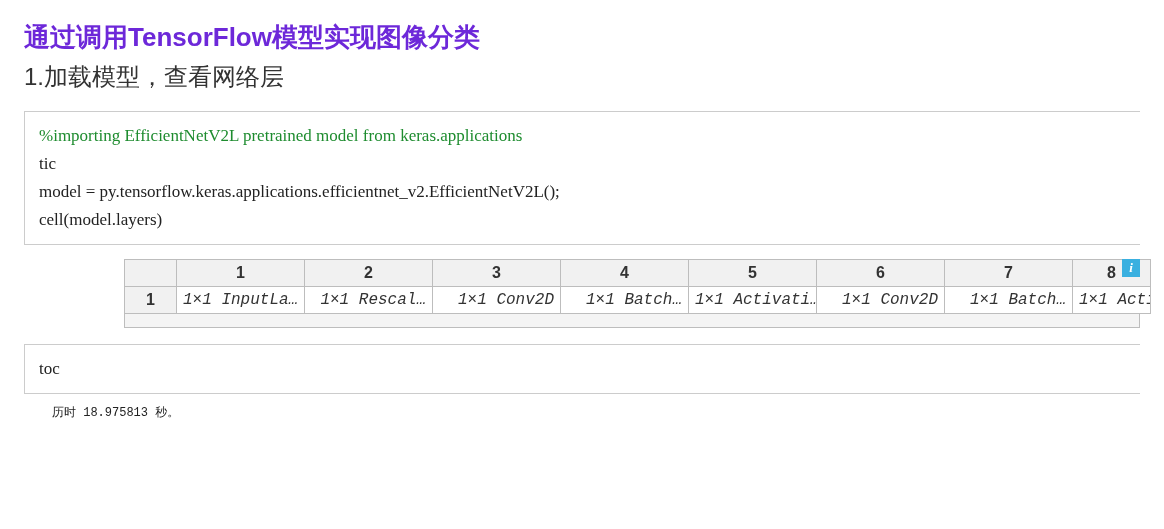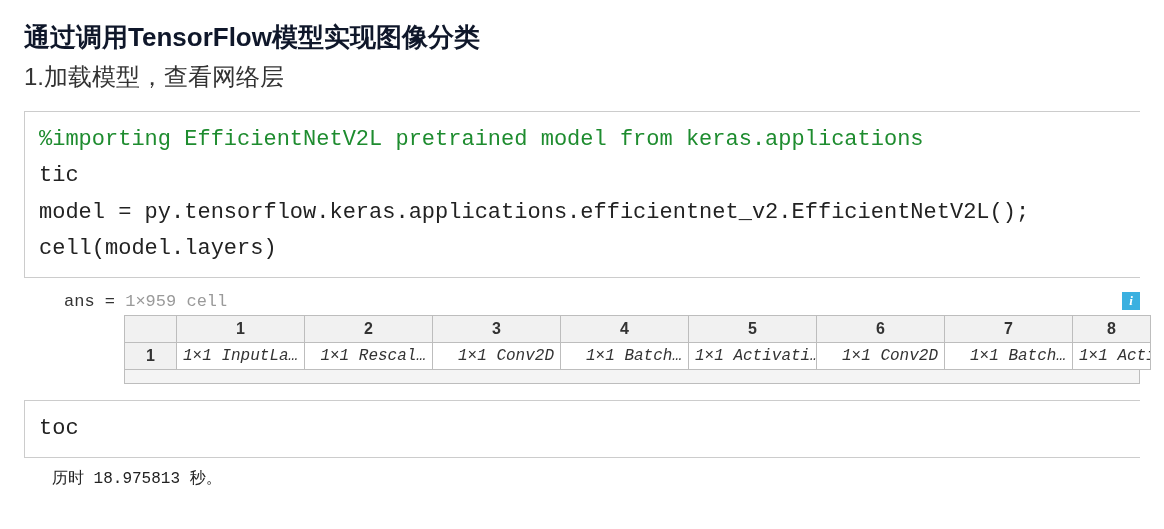--- a/index.html
+++ b/index.html
@@ -8,33 +8,33 @@
     padding: 20px 24px;
     font-family: "Microsoft YaHei", "PingFang SC", Arial, sans-serif;
     background: #fff;
     color: #333;
     width: 1164px;
   }
   h1.title {
     font-size: 26px;
     font-weight: 700;
     margin: 0 0 6px 0;
-    color: #0f172a;
+    color: #6d28d9;
   }
   .subtitle {
     font-size: 24px;
     color: #333;
     margin-bottom: 18px;
   }
   .code-block {
     border: 1px solid #ccc;
     border-right: none;
     padding: 10px 14px;
-    font-family: Liberation Mono, monospace;
-    font-size: 22px;
+    font-family: Liberation Serif, serif;
+    font-size: 17px;
     line-height: 1.65;
     color: #222;
     white-space: pre;
     overflow: hidden;
   }
   .comment { color: #1e8c2f; }
   .output-area {
     margin: 14px 0 16px 40px;
     font-family: Consolas, "Courier New", monospace;
     font-size: 17px;
@@ -99,41 +99,38 @@
     height: 14px;
     border: 1px solid #bdbdbd;
     border-top: none;
     background: #f4f4f4;
     margin-left: 60px;
     width: calc(100% - 60px);
   }
   .timing {
     margin: 10px 0 0 28px;
     font-family: Consolas, "Courier New", monospace;
-    font-size: 16px;
+    font-size: 12px;
     color: #222;
   }
   .timing .val { font-weight: 400; }
 </style>
 </head>
 <body>
 
 <h1 class="title">通过调用TensorFlow模型实现图像分类</h1>
 <div class="subtitle">1.加载模型，查看网络层</div>
 
 <div class="code-block"><span class="comment">%importing EfficientNetV2L pretrained model from keras.applications</span>
 <span>tic</span>
 <span>model = py.tensorflow.keras.applications.efficientnet_v2.EfficientNetV2L();</span>
 <span>cell(model.layers)</span></div>
 
 <div class="output-area">
   <div class="info-badge">i</div>
-  <div class="ans-line">
-    <span>ans = </span><span class="dim">1×959 cell</span>
-  </div>
   <table class="cell-table">
     <colgroup>
       <col class="corner-col" style="width:52px">
       <col class="c">
         <col class="c">
         <col class="c">
         <col class="c">
       <col class="c">
         <col class="c">
         <col class="c">

